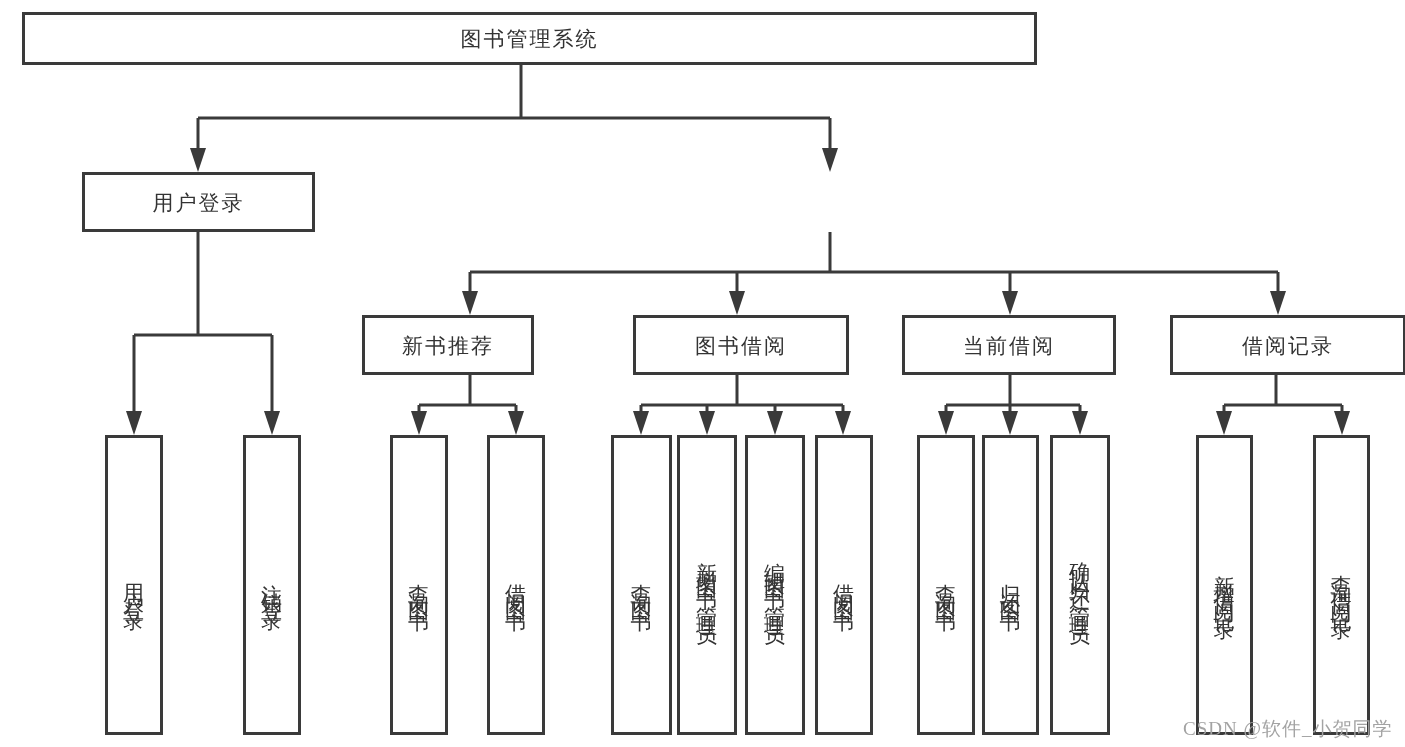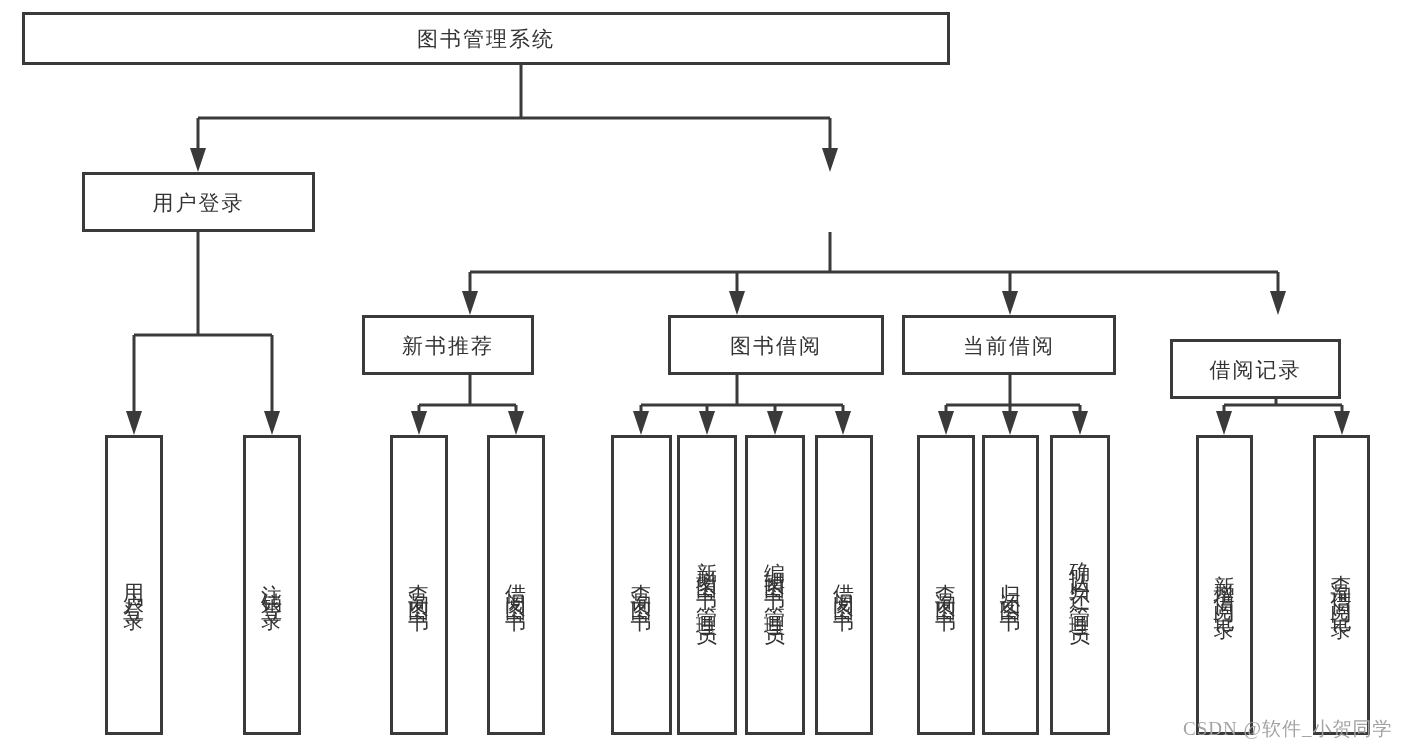--- a/index.html
+++ b/index.html
@@ -39,27 +39,27 @@
   }
   .watermark{
     position:absolute;
     z-index:3;
     color:var(--wm);
     font-size:19px;
     letter-spacing:1px;
     white-space:nowrap;
   }
   
-  #n-root{left:22px;top:12px;width:928px;height:53px;}
+  #n-root{left:22px;top:12px;width:1015px;height:53px;}
   #n-user-login{left:82px;top:172px;width:233px;height:60px;}
   #n-book-mgmt{left:712px;top:172px;width:236px;height:60px;}
   #n-new-book-rec{left:362px;top:315px;width:172px;height:60px;}
-  #n-book-borrow{left:633px;top:315px;width:216px;height:60px;margin-left:35px;}
+  #n-book-borrow{left:633px;top:315px;width:216px;height:60px;}
   #n-current-borrow{left:902px;top:315px;width:214px;height:60px;text-align:right;}
-  #n-borrow-record{left:1170px;top:315px;width:171px;height:60px;margin-top:24px;}
+  #n-borrow-record{left:1170px;top:315px;width:236px;height:60px;}
   #l-user-login{left:105px;top:435px;width:58px;height:300px;}
   #l-logout{left:243px;top:435px;width:58px;height:300px;}
   #l-rec-query{left:390px;top:435px;width:58px;height:300px;}
   #l-rec-borrow{left:487px;top:435px;width:58px;height:300px;}
   #l-bor-query{left:611px;top:435px;width:61px;height:300px;}
   #l-bor-add{left:677px;top:435px;width:60px;height:300px;}
   #l-bor-edit{left:745px;top:435px;width:60px;height:300px;}
   #l-bor-borrow{left:815px;top:435px;width:58px;height:300px;}
   #l-cur-query{left:917px;top:435px;width:58px;height:300px;}
   #l-cur-return{left:982px;top:435px;width:57px;height:300px;}

